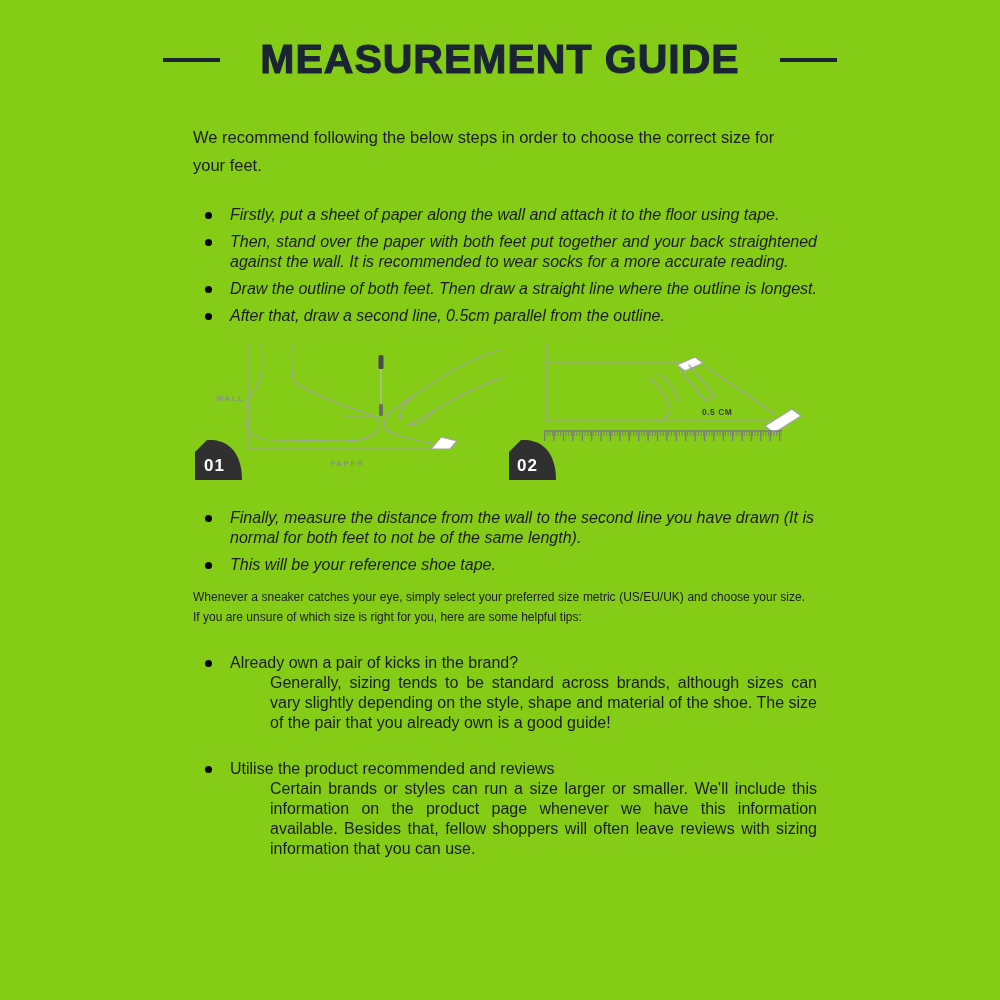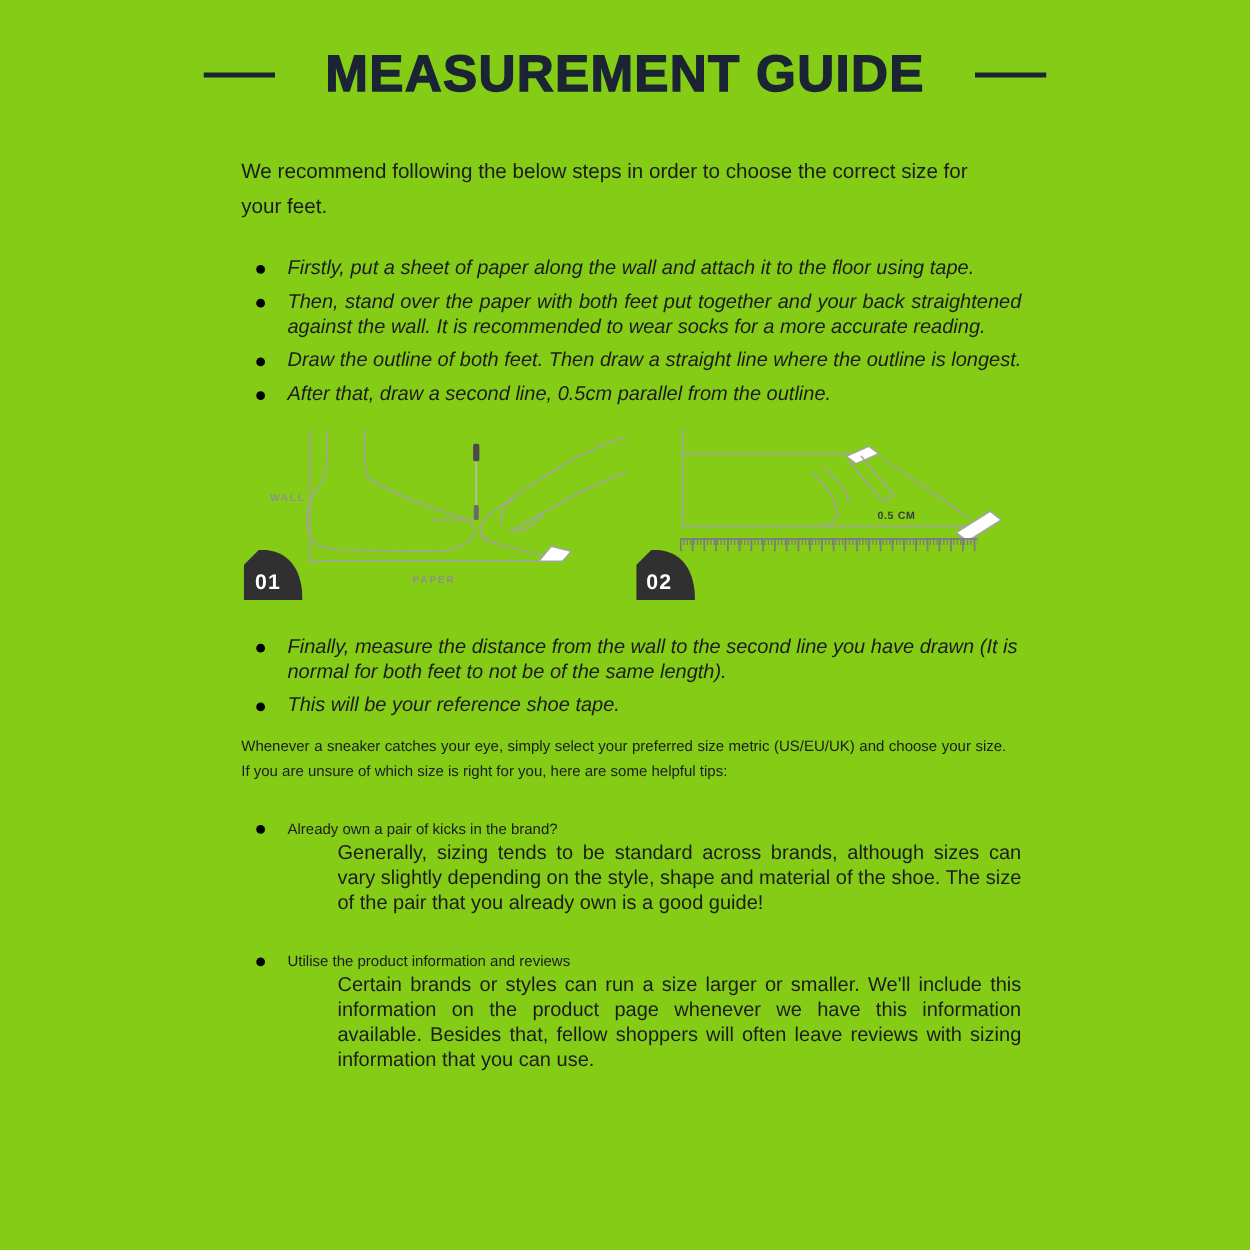--- a/index.html
+++ b/index.html
@@ -38,21 +38,21 @@
                 font-size:8px; fill:#8f8f8f; letter-spacing:1.5px; }
   .cm-label   { font-family:"Liberation Sans","DejaVu Sans",sans-serif; font-weight:bold;
                 font-size:8.5px; fill:#3b3b3b; letter-spacing:0.5px; }
 
   ul.bullets.after { margin-top:28px; }
   .sizing-intro { margin-top:12px; font-size:12px; line-height:20px; width:612px; text-align:justify; }
 
   ul.tips { list-style:none; margin-top:26px; }
   ul.tips li { display:flex; margin-bottom:26px; }
   .tip-block { width:587px; }
-  .tip-title { font-size:12px; line-height:20px; }
+  .tip-title { font-size:16px; line-height:20px; }
   .tip-body  { font-size:16px; line-height:20px; text-align:justify;margin-left:40px; }
 </style>
 </head>
 <body>
 
 <div class="page">
 
   <div class="header">
     <div class="title-dash"></div>
     <div class="page-title">MEASUREMENT GUIDE</div>
@@ -162,20 +162,20 @@
       <li>
         <span class="dot"></span>
         <span class="tip-block">
           <span class="tip-title">Already own a pair of kicks in the brand?</span>
           <span class="tip-body" style="display:block;">Generally, sizing tends to be standard across brands, although sizes can vary slightly depending on the style, shape and material of the shoe. The size of the pair that you already own is a good guide!</span>
         </span>
       </li>
       <li>
         <span class="dot"></span>
         <span class="tip-block">
-          <span class="tip-title">Utilise the product information and reviews</span>
+          <span class="tip-title">Utilise the product recommended and reviews</span>
           <span class="tip-body" style="display:block;">Certain brands or styles can run a size larger or smaller. We'll include this information on the product page whenever we have this information available. Besides that, fellow shoppers will often leave reviews with sizing information that you can use.</span>
         </span>
       </li>
     </ul>
 
   </div>
 </div>
 
 </body></html>

